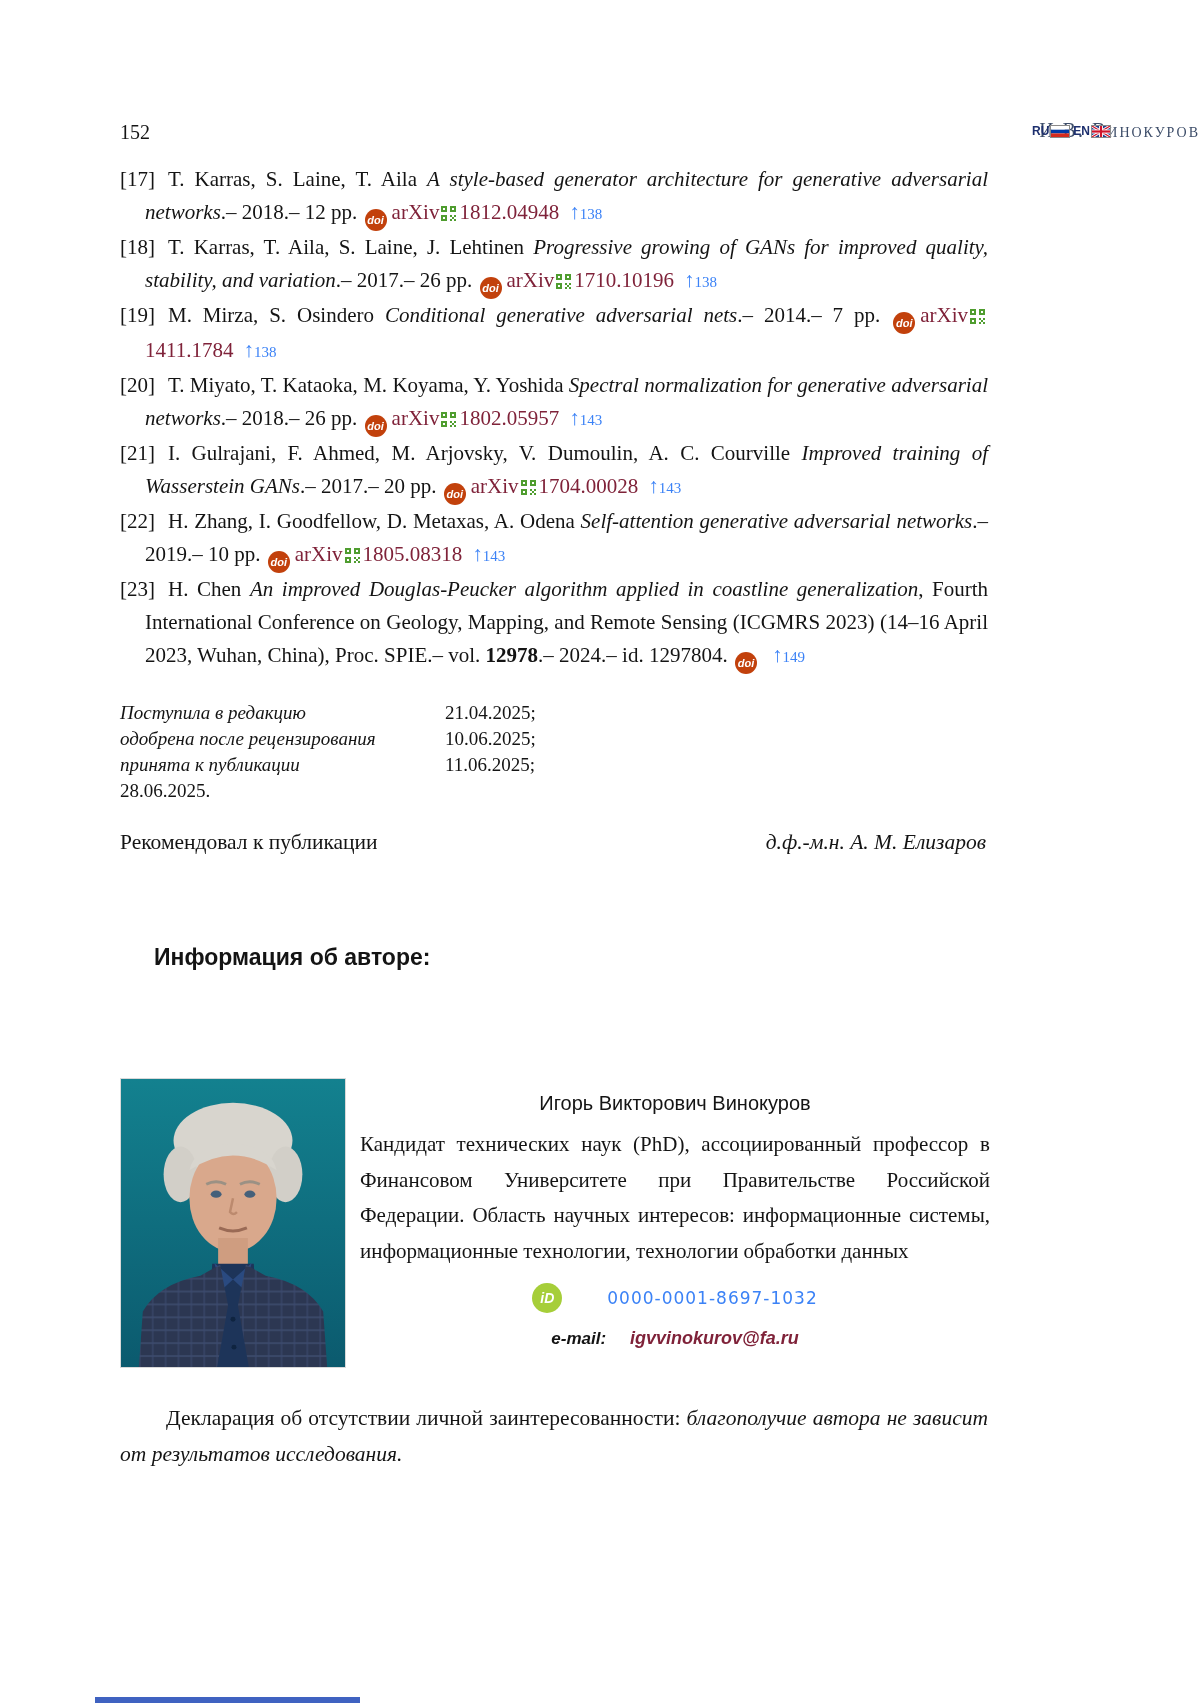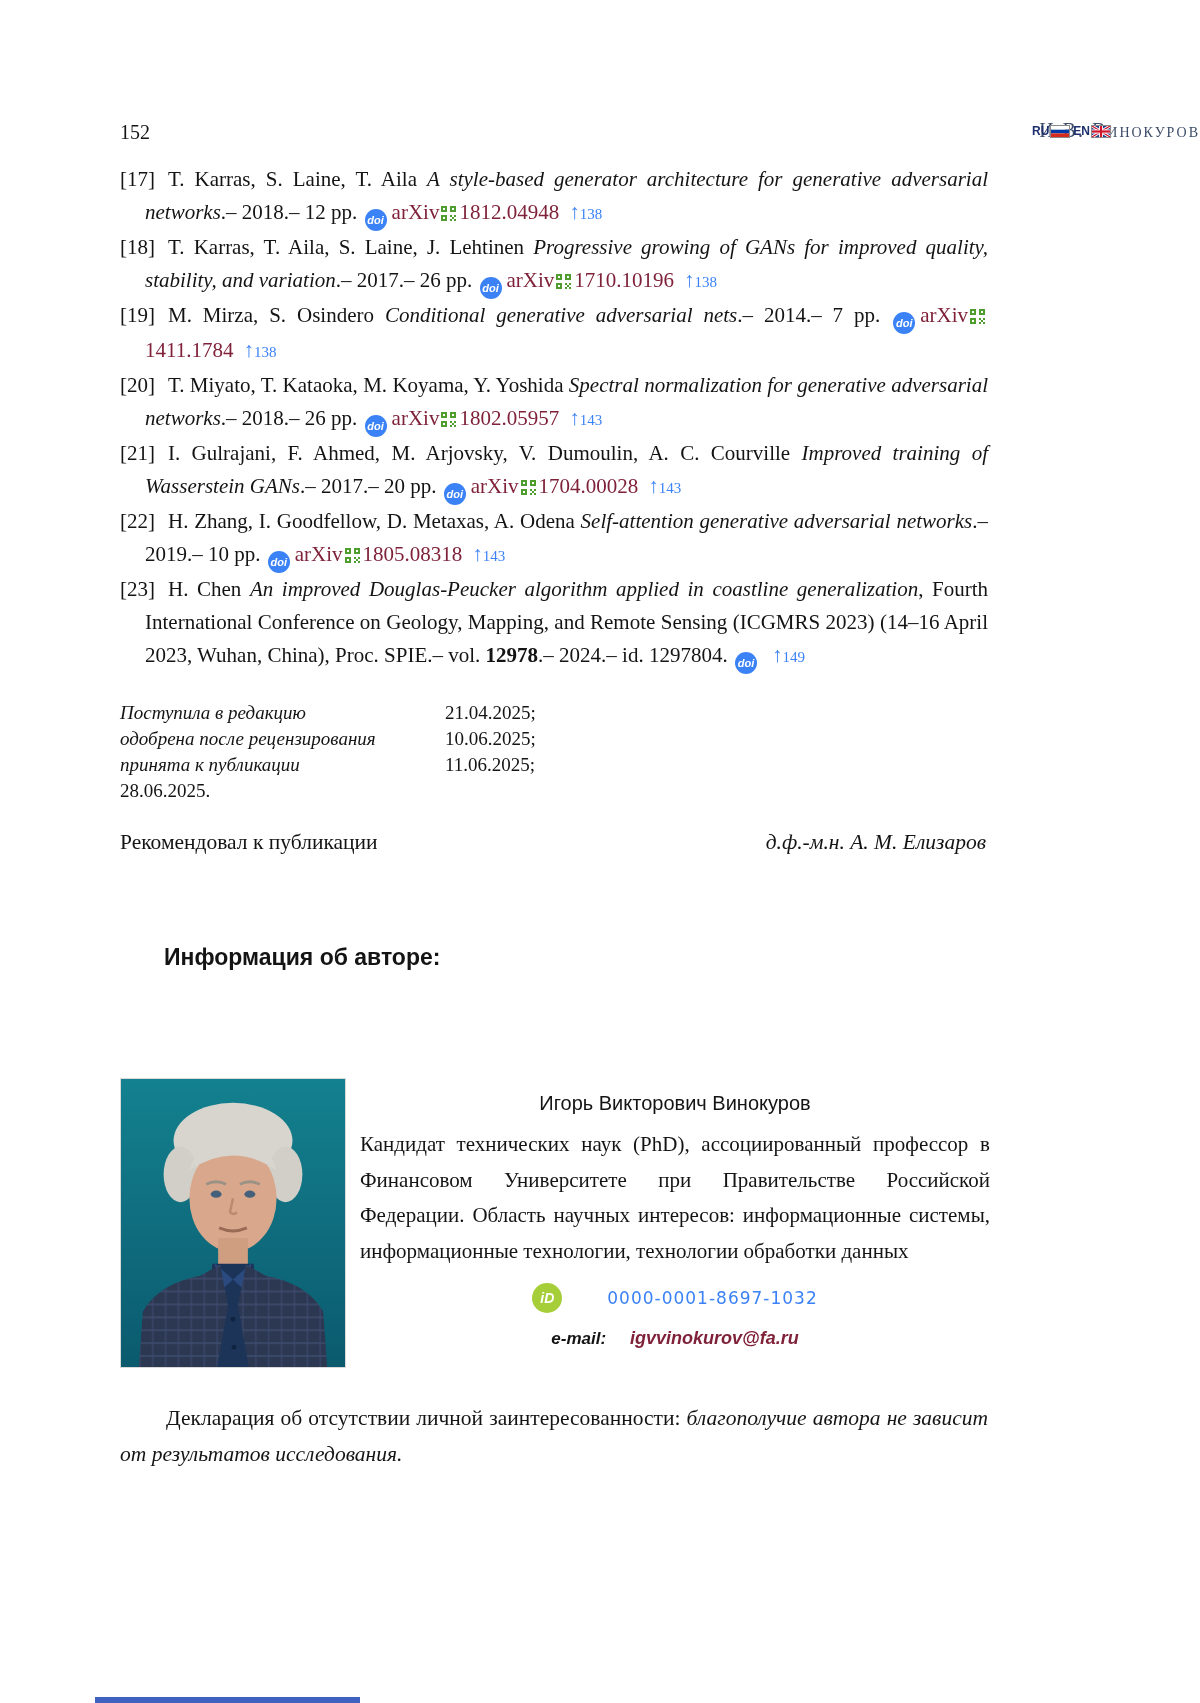--- a/index.html
+++ b/index.html
@@ -23,21 +23,21 @@
 
   
   .refs{
     position:absolute;top:163px;left:120px;width:868px;
     font-size:21px;line-height:33px;text-align:justify;
   }
   .ref{padding-left:25px;text-indent:-25px}
   .ref-num{margin-right:13px}
   .doi-badge{
     display:inline-block;width:22px;height:22px;border-radius:50%;
-    background:#3b82f6;color:#fff;font:italic 700 11px "Liberation Sans",sans-serif;
+    background:#c2410c;color:#fff;font:italic 700 11px "Liberation Sans",sans-serif;
     text-align:center;line-height:22px;vertical-align:-5px;margin:0 5px 0 2px;
     text-indent:0;cursor:pointer;
   }
   .lnk{color:#7f2239;text-decoration:none;cursor:pointer}
   .qr-icon{vertical-align:-2px;margin:0 3px 0 2px}
   .backref{color:#3b82f6;margin-left:10px;white-space:nowrap;cursor:pointer}
   .backref .arr{font-size:21px}
   .backref-num{font-size:15px}
 
   
@@ -45,21 +45,21 @@
   .date-row{display:flex}
   .date-label{display:inline-block;width:325px;font-style:italic}
 
   
   .recommend{
     position:absolute;top:830px;left:120px;width:866px;
     font-size:21.5px;display:flex;justify-content:space-between;
   }
 
   
-  .sec-head{position:absolute;top:944px;left:164px;font:700 23px "Liberation Sans",sans-serif}
+  .sec-head{position:absolute;top:944px;left:154px;font:700 23px "Liberation Sans",sans-serif}
   .photo{position:absolute;top:1078px;left:120px;width:226px;height:290px;border:1px solid #d9d9d9;box-sizing:border-box}
   .author-col{position:absolute;top:1092px;left:360px;width:630px}
   .author-name{font:400 20px "Liberation Sans",sans-serif;text-align:center;margin-bottom:12px}
   .author-bio{font-size:21px;line-height:35.5px;text-align:justify}
   .orcid-row{margin-top:14px;display:flex;align-items:center;justify-content:center;gap:45px}
   .orcid-icon{
     width:30px;height:30px;border-radius:50%;background:#a6ce39;color:#fff;
     font:italic 700 14px "Liberation Sans",sans-serif;display:flex;align-items:center;
     justify-content:center;cursor:pointer;
   }

